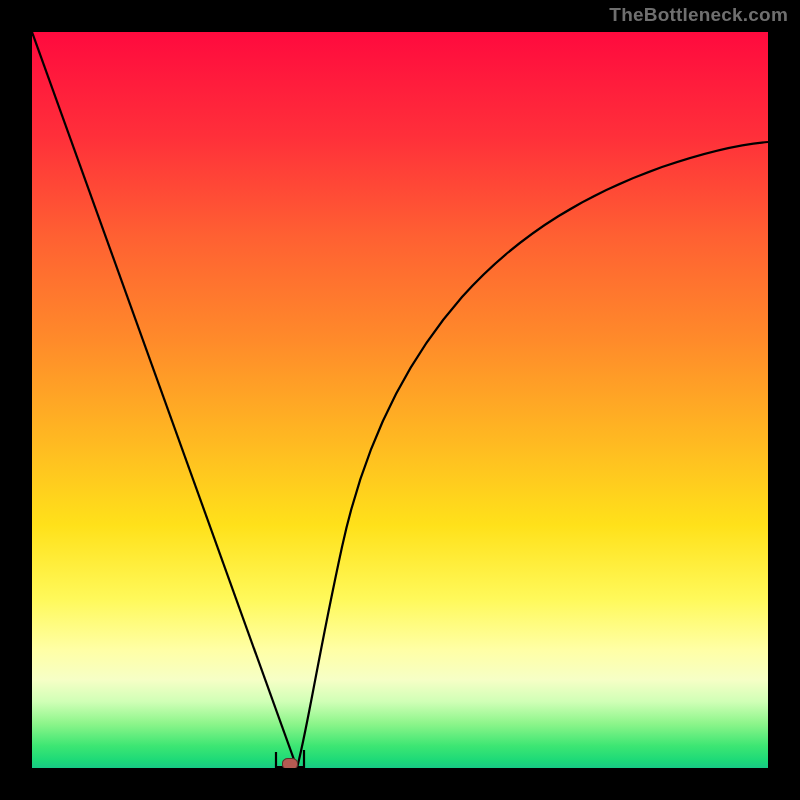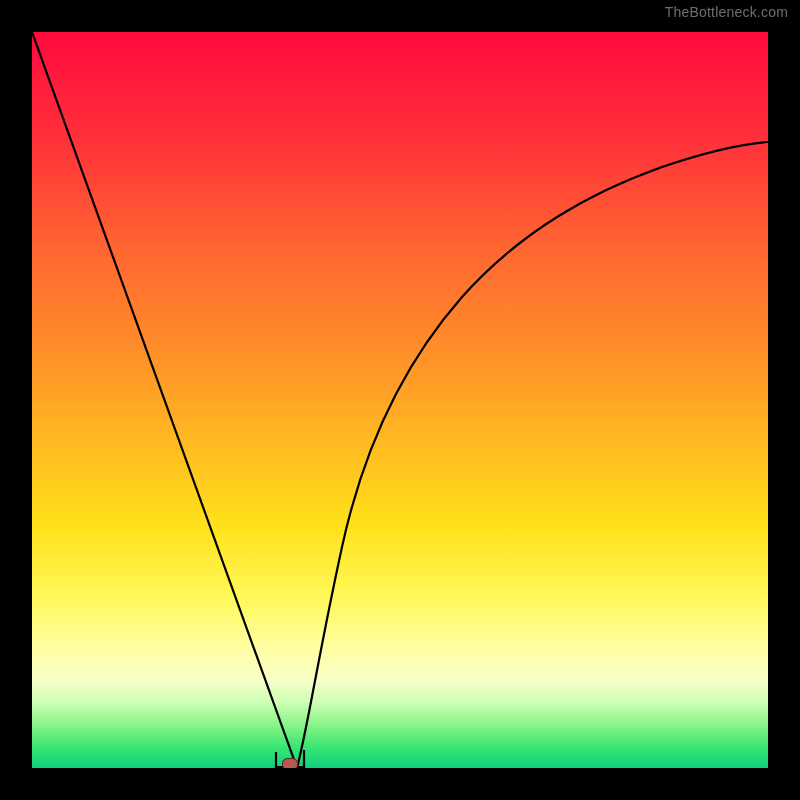--- a/index.html
+++ b/index.html
@@ -15,23 +15,24 @@
     position: relative;
     width: 800px;
     height: 800px;
     background: #000;
   }
   .watermark {
     position: absolute;
     top: 4px;
     right: 12px;
     color: #6f6f6f;
-    font-size: 14px;
+    font-size: 19px;
     letter-spacing: 0.2px;
     z-index: 30;
+    font-weight: bold;
   }
   .plot-area {
     position: absolute;
     left: 32px;
     top: 32px;
     width: 736px;
     height: 736px;
     overflow: hidden;
     z-index: 5;
   }

